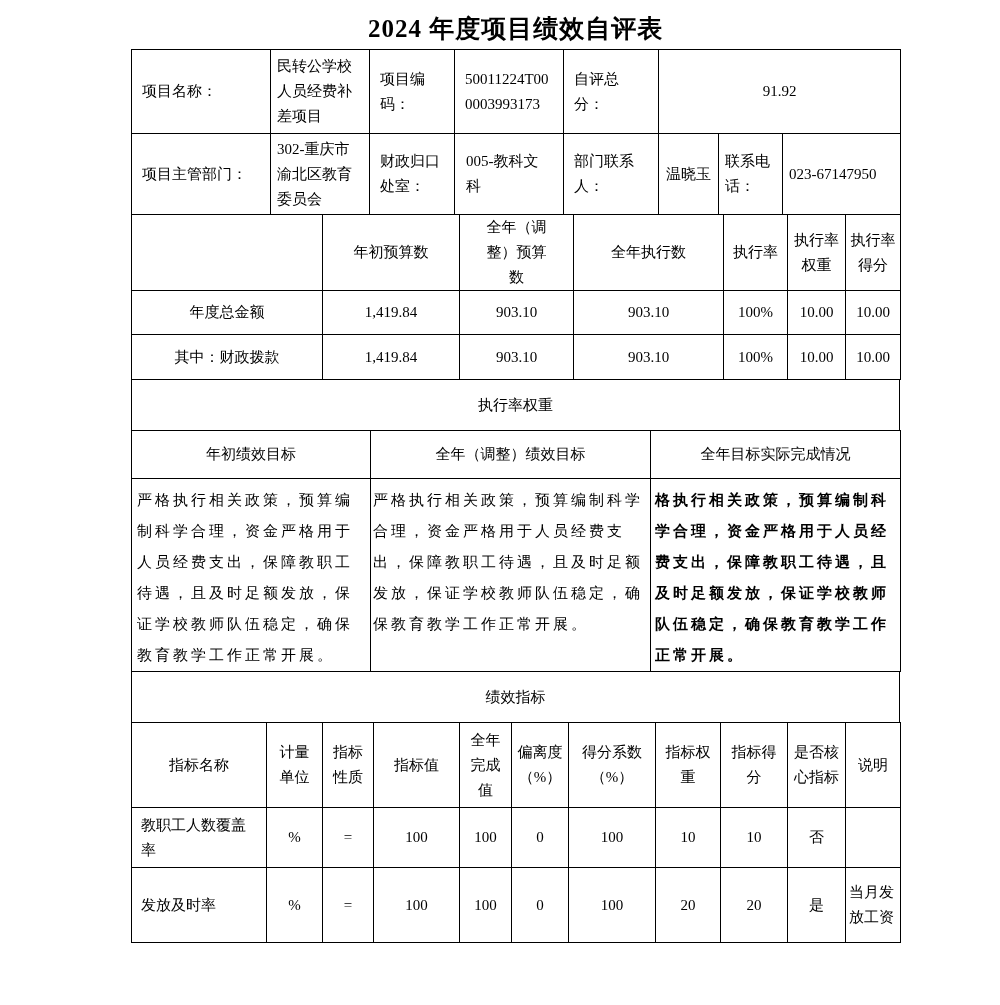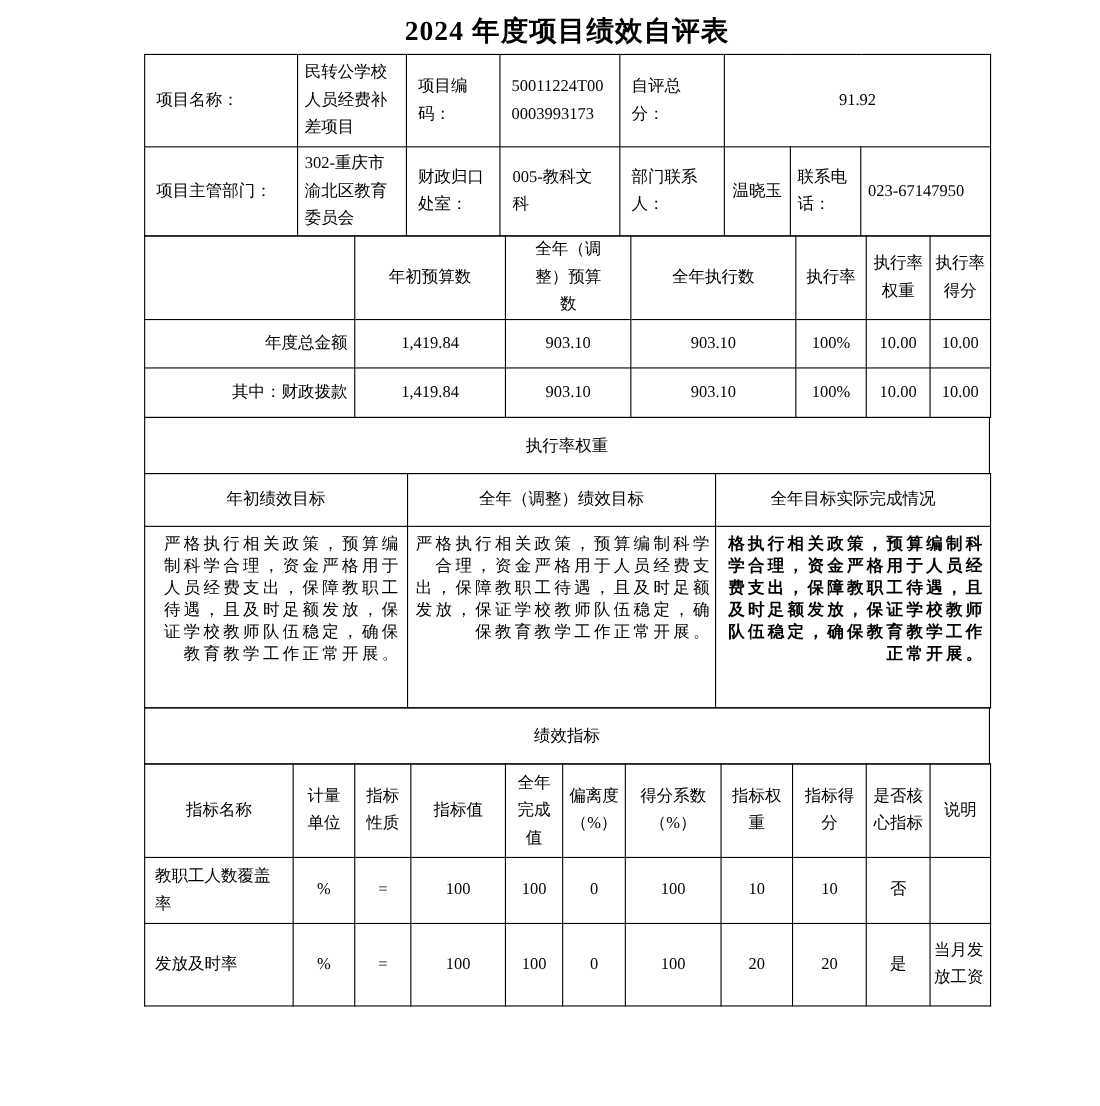--- a/index.html
+++ b/index.html
@@ -7,28 +7,28 @@
        font-family:"Liberation Serif","DejaVu Serif",serif;color:#000;}
   .doc{width:769px;margin-left:131px;}
   .title{height:50px;line-height:58px;text-align:center;font-size:25px;
          font-weight:bold;letter-spacing:1px;}
   table{border-collapse:collapse;table-layout:fixed;width:769px;margin-top:-1px;}
   td,th{border:1px solid #000;font-size:15px;font-weight:normal;
         vertical-align:middle;text-align:center;line-height:25px;
         overflow:hidden;padding:0 2px;word-break:normal;}
   .secbar{margin-top:-1px;border:1px solid #000;height:50px;
           display:flex;align-items:center;justify-content:center;font-size:15px;}
-  .l{text-align:right;padding:0 6px;}
+  .l{text-align:center;padding:0 6px;}
   .lab{text-align:left;padding:0 10px;}
   .lab6{text-align:left;padding:0 6px;}
   .val6{text-align:left;padding:0 6px;}
   .val11{text-align:left;padding:0 11px;}
   .code{text-align:left;padding:0 10px;word-break:break-all;}
-  .goal{text-align:right;vertical-align:top;letter-spacing:3px;
-        line-height:20px;padding:6px 5px 0 5px;}
+  .goal{text-align:left;vertical-align:top;letter-spacing:3px;
+        line-height:31px;padding:6px 5px 0 5px;}
   .goal.g2{padding-left:2px;padding-right:2px;}
   .goal.g3{padding-left:4px;padding-right:4px;font-weight:bold;}
   .padwide{padding:0 20px;}
   .h-unit{padding:0 7px;} .h-nature{padding:0 5px;} .h-actual{padding:0 5px;}
   .h-dev{padding:0 5px;}  .h-coef{padding:0 8px;}  .h-weight{padding:0 6px;}
   .h-score{padding:0 7px;}.h-core{padding:0 5px;}
   .iname{text-align:left;padding:0 9px;}
   .inote{text-align:left;padding:12px 3px;}
 </style>
 </head>

